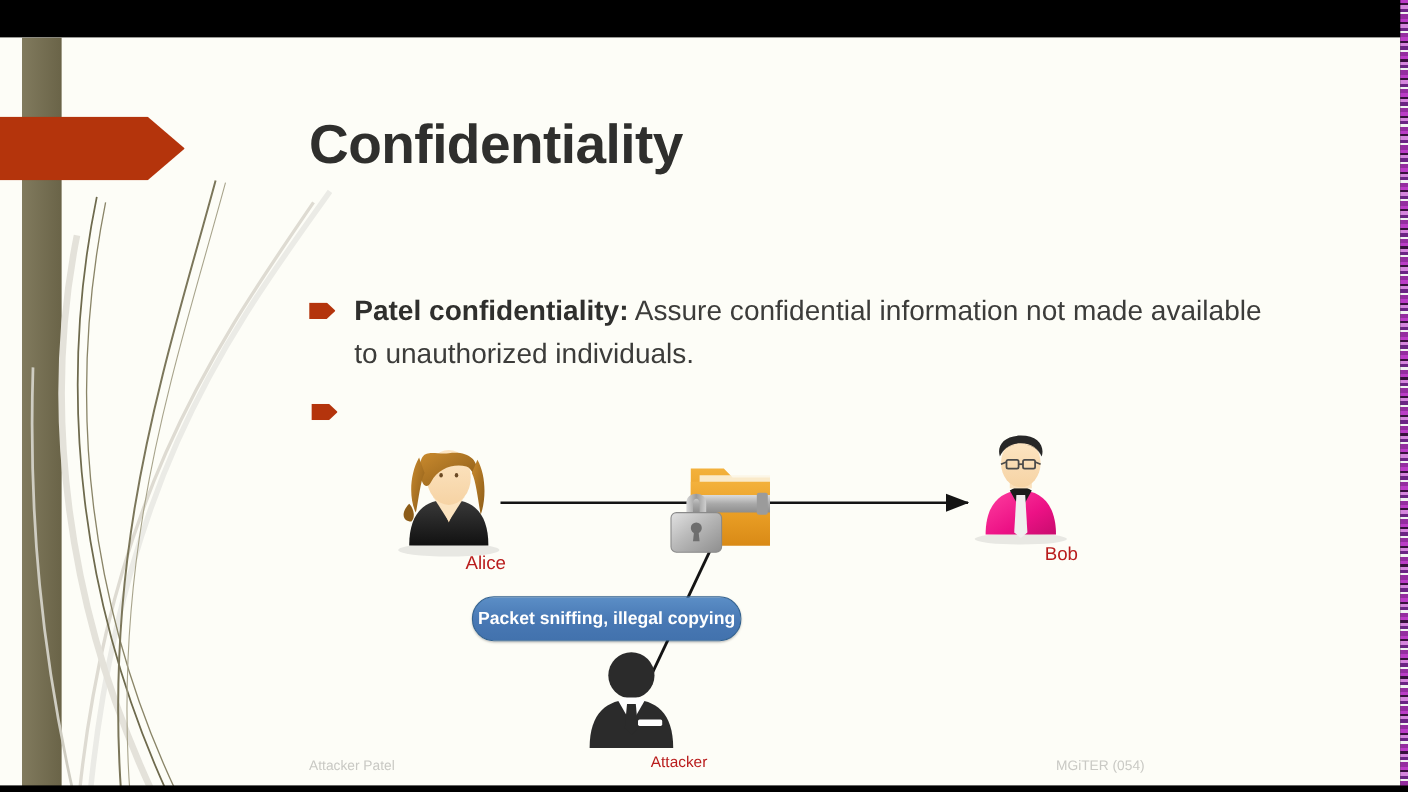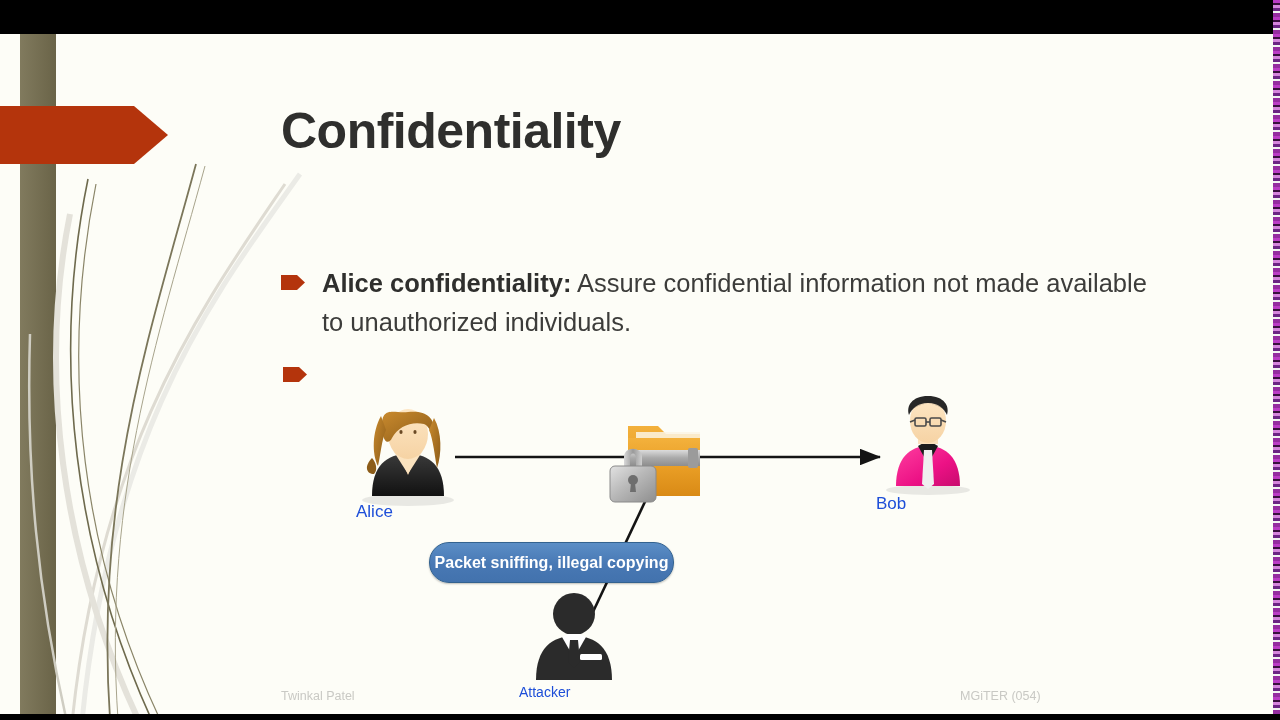--- a/index.html
+++ b/index.html
@@ -130,22 +130,22 @@
     position: absolute;
     left: 0; top: 0;
     width: 1273px; height: 710px;
     pointer-events: none;
   }
 
   
   .actor-label {
     position: absolute;
     font-size: 17px;
-    color: #1d4ed8;
-    text-align: left;
+    color: #b91c1c;
+    text-align: right;
     white-space: nowrap;
   }
   #label-alice { left: 356px; top: 468px; width: 104px; }
   #label-bob   { left: 876px; top: 460px; width: 104px; }
   #label-attacker { left: 519px; top: 650px; width: 124px; font-size: 14px; }
 
   
   .callout {
     position: absolute;
     left: 429px; top: 508px;
@@ -194,21 +194,21 @@
       <path d="M205,132 C158,305 98,472 120,710" stroke="#a8a48c" stroke-width="1" fill="none"></path>
       <path d="M30,300 C26,430 36,560 72,710" stroke="#cfcdc2" stroke-width="2.5" fill="none"></path>
     </svg>
 
     <div class="banner"></div>
 
     <div class="title">Confidentiality</div>
 
     <div class="bullet-row" id="bullet1">
       <span class="bullet-marker"></span>
-      <span class="bullet-text"><b>Alice confidentiality:</b><span> Assure confidential information not made available to unauthorized individuals.</span></span>
+      <span class="bullet-text"><b>Patel confidentiality:</b><span> Assure confidential information not made available to unauthorized individuals.</span></span>
     </div>
 
     <div class="bullet-row" id="bullet2">
       <span class="bullet-marker"></span>
     </div>
 
     <svg class="diagram" viewBox="0 0 1273 710">
 
       <defs>
         <marker id="arrowhead" markerWidth="9" markerHeight="7" refX="8.5" refY="3.5" orient="auto">
@@ -310,20 +310,20 @@
         <rect x="580" y="620" width="22" height="6" rx="1.5" fill="#ffffff"></rect>
       </g>
     </svg>
 
     <div class="actor-label" id="label-alice">Alice</div>
     <div class="actor-label" id="label-bob">Bob</div>
     <div class="actor-label" id="label-attacker">Attacker</div>
 
     <div class="callout">Packet sniffing, illegal copying</div>
 
-    <div class="footer" id="footer-left">Twinkal Patel</div>
+    <div class="footer" id="footer-left">Attacker Patel</div>
     <div class="footer" id="footer-right">MGiTER  (054)</div>
 
   </div>
 
   <div class="edge-noise"></div>
   <div class="letterbox-bottom"></div>
 </div>
 
 </body></html>

